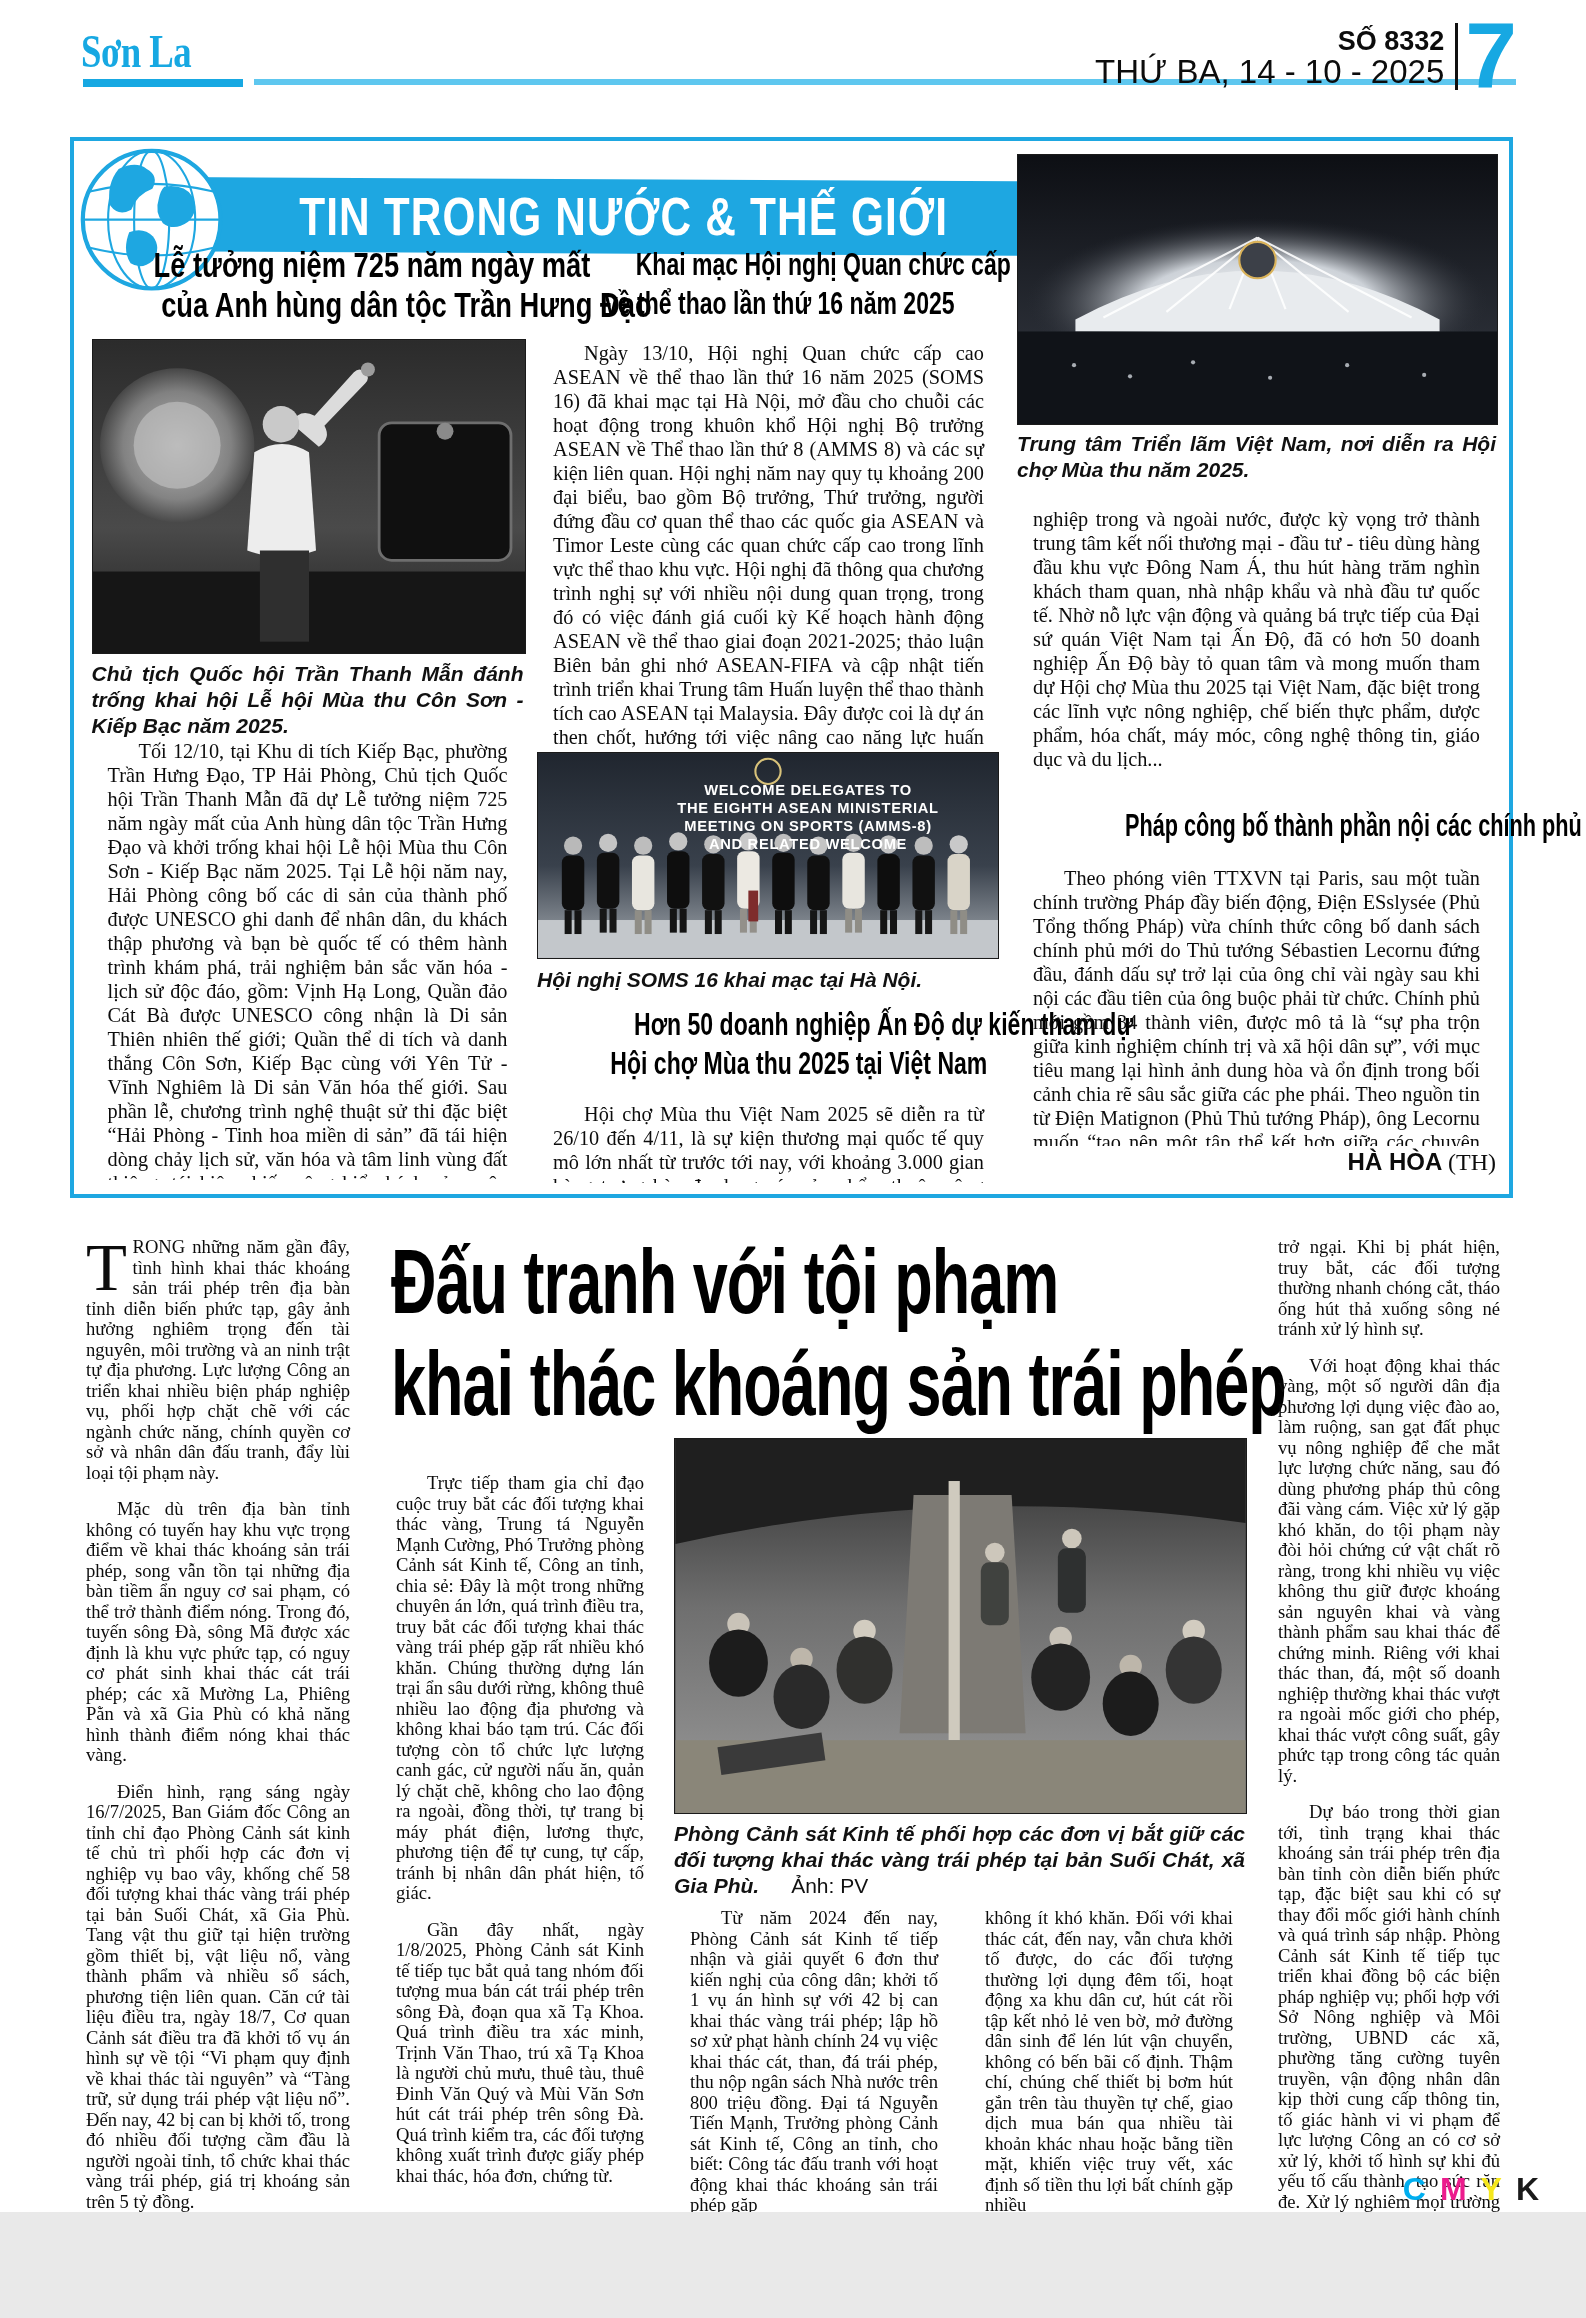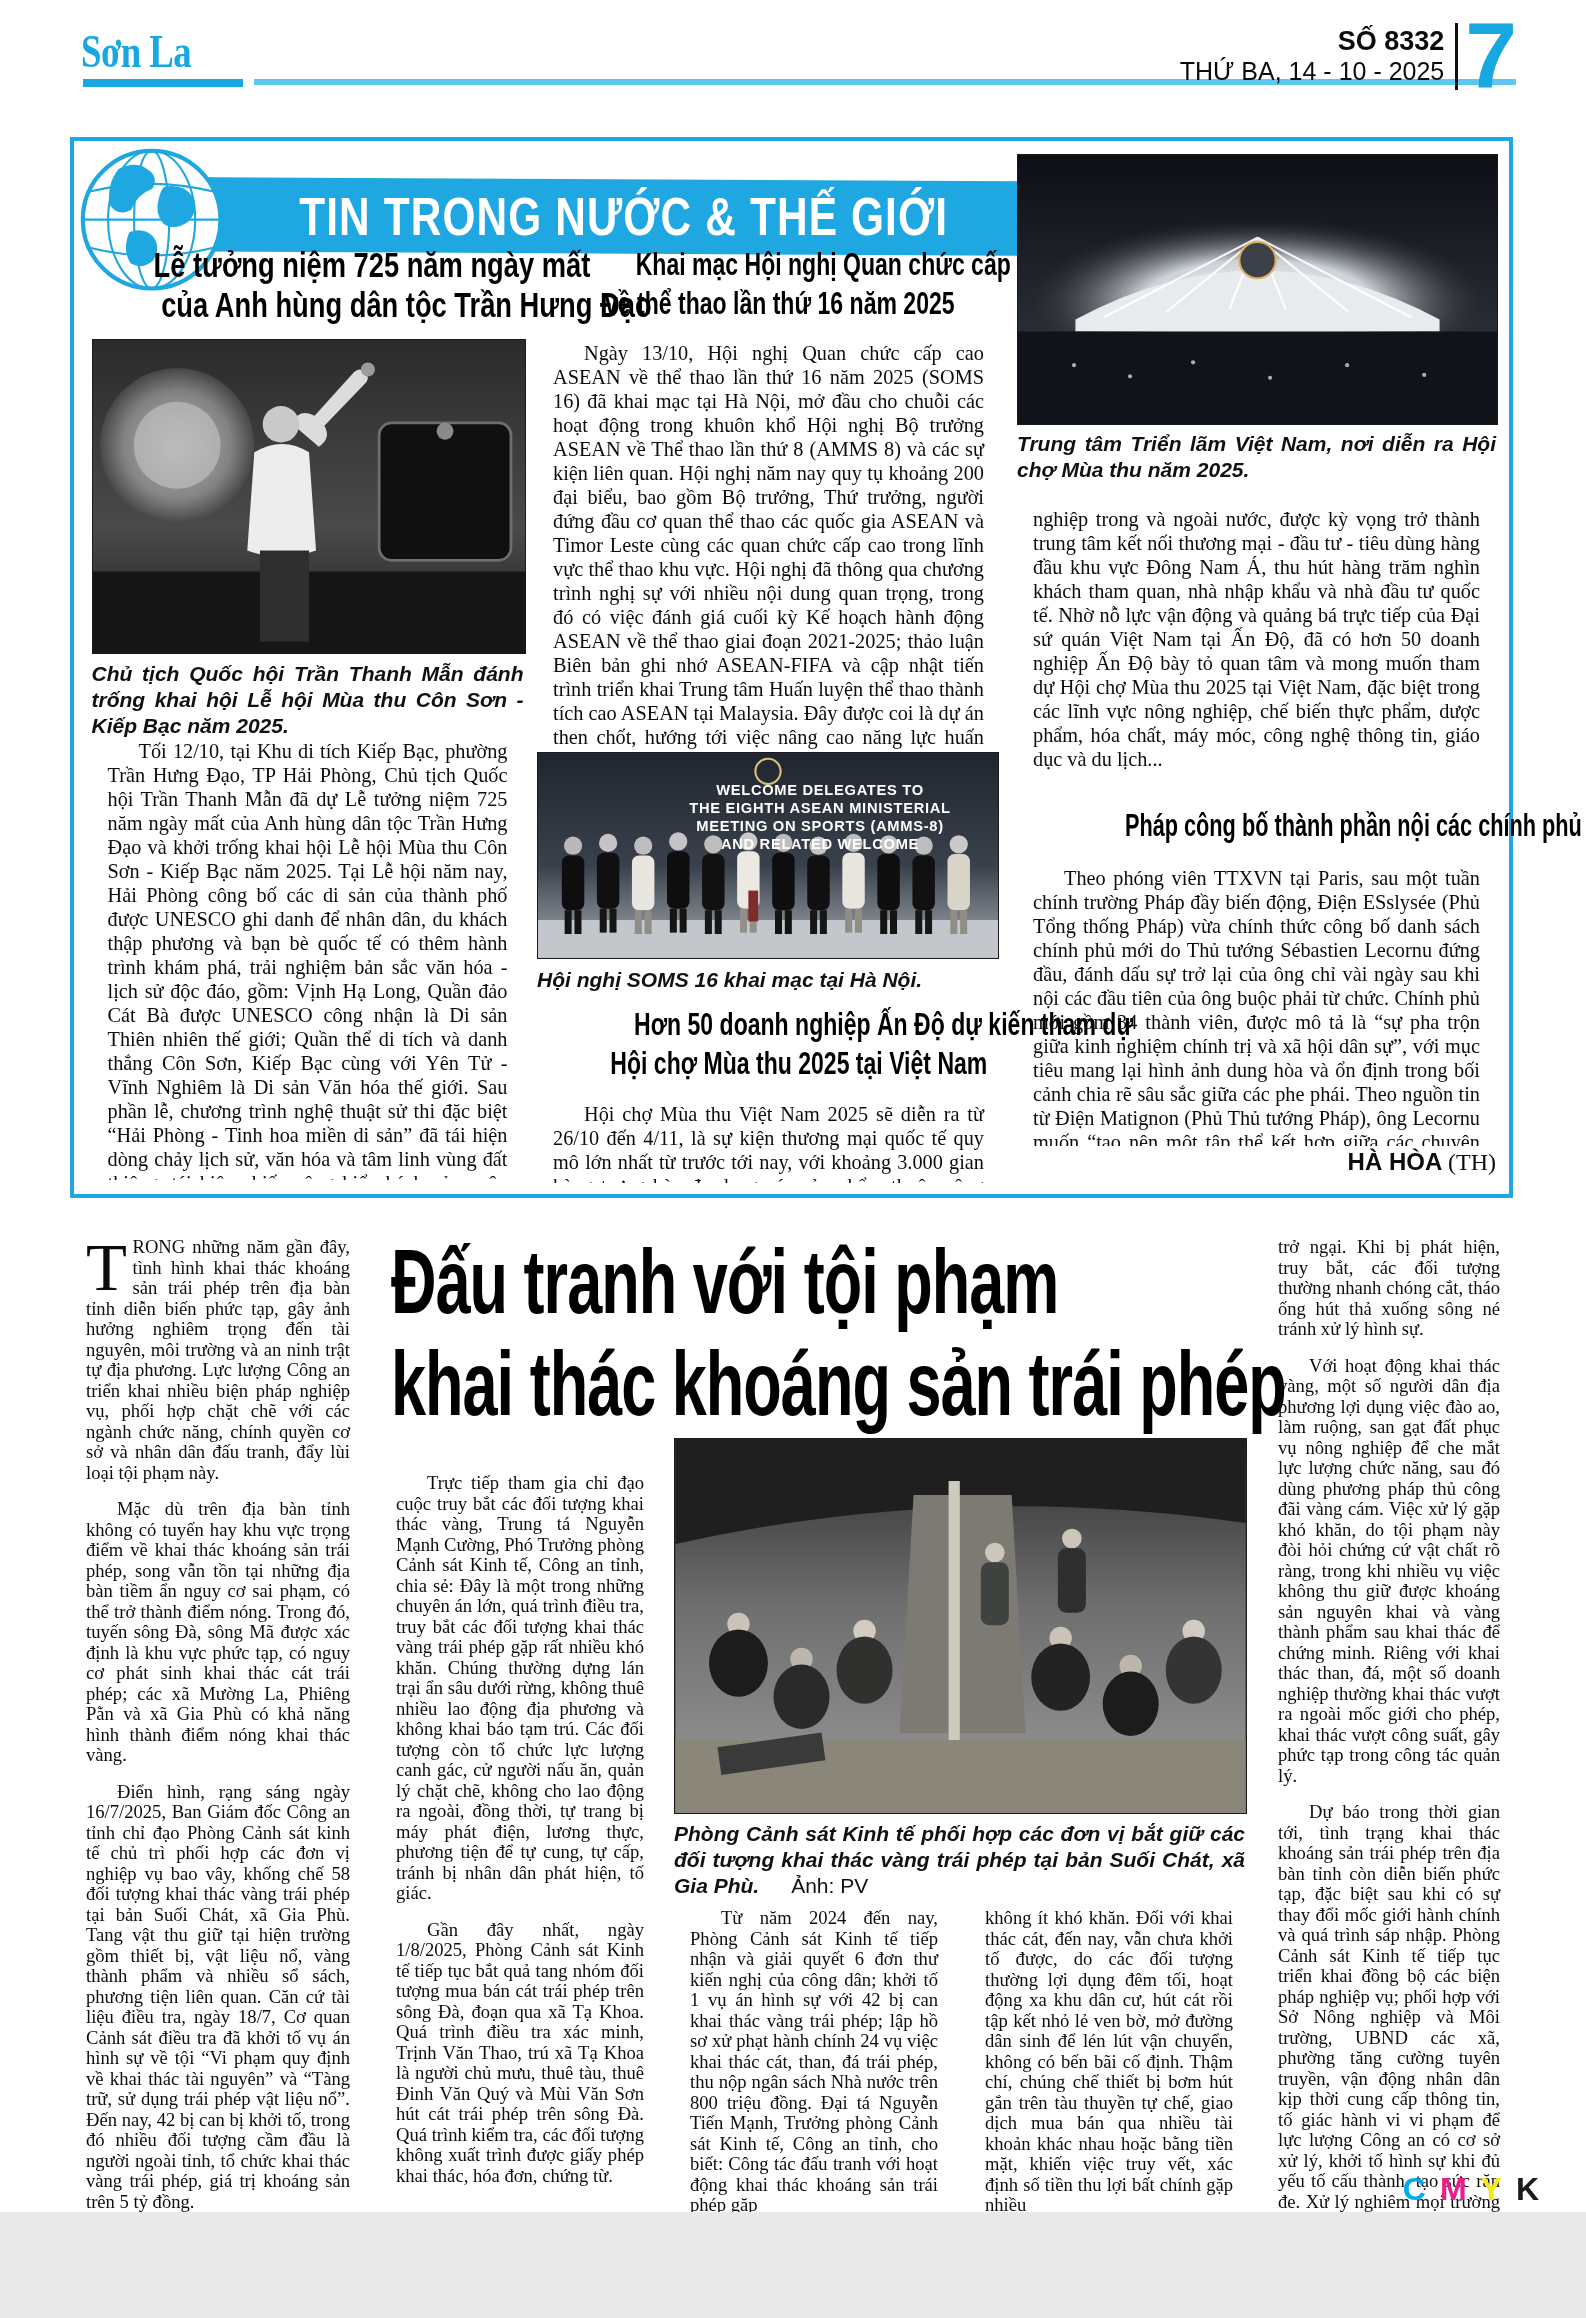--- a/index.html
+++ b/index.html
@@ -13,21 +13,21 @@
   .bot-body{font-size:18.6px;line-height:20.5px;overflow:hidden;}
   .ind{text-indent:31px;}
   p{margin:16px;}
   .cap{font-family:"Liberation Sans", sans-serif;font-style:italic;font-weight:bold;
        font-size:21px;line-height:26px;color:#111;}
   
   .brand{color:#17a8e2;font-weight:bold;font-size:46px;letter-spacing:-0.7px;}
   .brand-bar{background:#17a8e2;}
   .hrule{background:#5ec7ef;}
   .issue{font-family:"Liberation Sans", sans-serif;font-weight:bold;font-size:27px;text-align:right;line-height:29px;}
-  .date{font-family:"Liberation Sans", sans-serif;font-size:25px;text-align:left;line-height:31px;}
+  .date{font-family:"Liberation Sans", sans-serif;font-size:33px;text-align:left;line-height:31px;}
   .pageno{color:#17a8e2;font-family:"Liberation Sans", sans-serif;font-weight:bold;font-size:93px;line-height:70px;}
   .vdiv{background:#101010;width:2.8px;}
   
   #newsbox{left:70px;top:137px;width:1435px;height:1053px;border:4.9px solid #1ea7e1;}
   .banner-bar{left:84px;top:36px;width:932px;height:79px;background:#1ea7e1;
               clip-path:polygon(1.5% 0,100% 6%,98.5% 100%,0 94%);display:flex;align-items:center;justify-content:center;}
   .banner-title{color:#ffffff;font-family:"Liberation Sans", sans-serif;font-weight:bold;font-size:53px;letter-spacing:1.4px;}
   .art-title{font-family:"Liberation Sans", sans-serif;font-weight:bold;color:#000;text-align:center;}
   .t1{font-size:35px;line-height:40px;}
   .t2{font-size:32px;line-height:39px;}
@@ -214,21 +214,21 @@
             </g>
           <g transform="translate(580,118)">
               <circle cx="20" cy="12" r="13" fill="#c9c9c9"></circle>
               <rect x="4" y="26" width="32" height="80" rx="10" fill="#d9d4c8"></rect>
               <rect x="8" y="106" width="10" height="34" fill="#8f8d86"></rect>
               <rect x="22" y="106" width="10" height="34" fill="#8f8d86"></rect>
             </g>
         </g>
         <rect x="300" y="196" width="14" height="44" fill="#7e2c2c"></rect>
       </svg>
-      <div class="abs pbanner" style="left:16px;top:28px;width:100%;padding-left:36px;">
+      <div class="abs pbanner" style="left:4px;top:28px;width:100%;padding-left:36px;">
         <div>WELCOME DELEGATES TO</div>
         <div>THE EIGHTH ASEAN MINISTERIAL</div>
         <div>MEETING ON SPORTS (AMMS-8)</div>
         <div>AND RELATED WELCOME</div>
       </div>
     </div>
     <div class="abs cap" style="left:463px;top:826px;width:463px;">Hội nghị SOMS 16 khai mạc tại Hà Nội.</div>
 
     <div class="abs art-title" style="left:463px;top:864px;width:463px;">
       <div class="t2"><span class="cond" style="--sx:.72">Hơn 50 doanh nghiệp Ấn Độ dự kiến tham dự</span></div>

